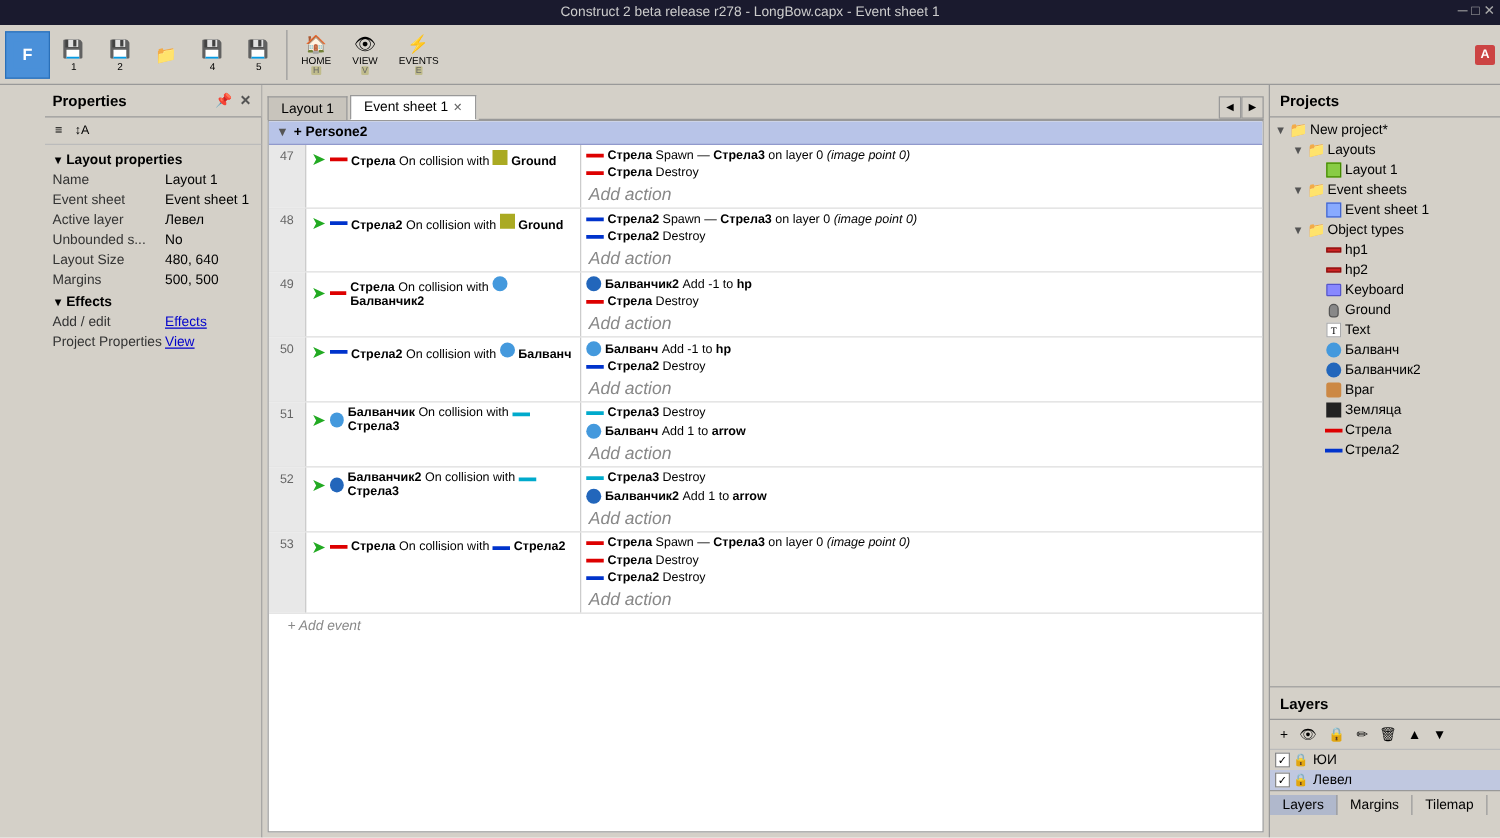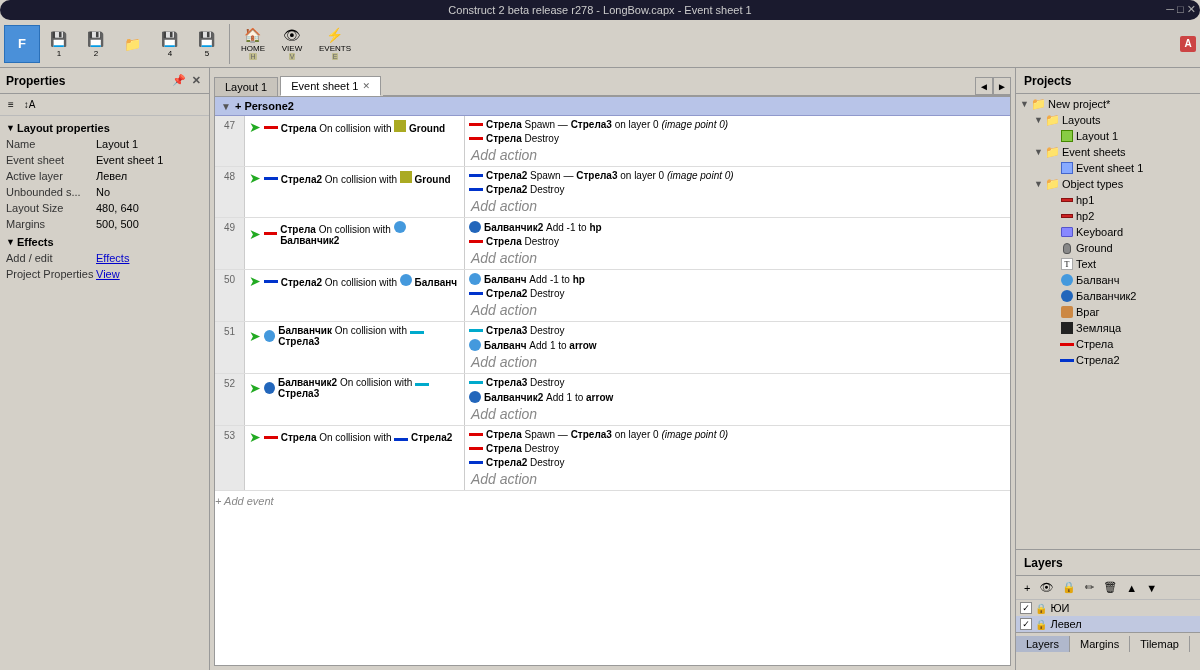--- a/index.html
+++ b/index.html
@@ -1,34 +1,34 @@
 <!DOCTYPE html>
 <html><head>
   <meta charset="utf-8">
   <style>
     * { box-sizing: border-box; margin: 0; padding: 0; }
     body { font-family: 'Segoe UI', Tahoma, Geneva, Verdana, sans-serif; font-size: 11px; background: #d4d0c8; color: #000; overflow: hidden; width: 1200px; height: 670px; }
 
     
-    .title-bar { background: #1a1a2e; color: #ccc; text-align: center; font-size: 11px; padding: 3px; position: relative; height: 20px; line-height: 14px; border-radius: 10px; }
+    .title-bar { background: #1a1a2e; color: #ccc; text-align: center; font-size: 11px; padding: 3px; position: relative; height: 20px; line-height: 14px; }
 
     
     .toolbar { background: #d4d0c8; border-bottom: 1px solid #999; height: 48px; display: flex; align-items: center; padding: 2px 4px; gap: 2px; }
     .toolbar-group { display: flex; align-items: center; gap: 1px; border-right: 1px solid #999; padding-right: 4px; margin-right: 2px; height: 40px; }
     .tb-btn { background: #d4d0c8; border: 1px solid transparent; padding: 2px 6px; cursor: pointer; display: flex; flex-direction: column; align-items: center; justify-content: center; font-size: 9px; height: 38px; min-width: 36px; }
     .tb-btn.active { background: #4a90d9; color: white; border: 1px solid #2a70b9; }
     .tb-icon { width: 20px; height: 20px; display: flex; align-items: center; justify-content: center; font-size: 14px; }
     .tb-label { font-size: 8px; margin-top: 1px; }
     .tb-hotkey { font-size: 7px; color: #666; background: #c0bc8c; padding: 0 1px; border-radius: 1px; }
 
     
     .main-layout { display: flex; height: calc(670px - 68px); }
 
     
-    .left-panel { width: 210px; background: #d4d0c8; border-right: 1px solid #999; display: flex; flex-direction: column; flex-shrink: 0; }
+    .left-panel { width: 210px; background: #d4d0c8; border-right: 1px solid #999; display: flex; flex-direction: column; flex-shrink: 0; padding-left: 36px; }
     .panel-header { background: #d4d0c8; padding: 4px 6px; font-weight: bold; font-size: 12px; display: flex; align-items: center; justify-content: space-between; border-bottom: 1px solid #999; height: 26px; }
     .panel-header-icons { display: flex; gap: 2px; }
     .panel-icon-btn { cursor: pointer; color: #555; font-size: 11px; padding: 1px 2px; }
 
     
     .props-toolbar { display: flex; gap: 2px; padding: 2px 4px; border-bottom: 1px solid #bbb; height: 22px; align-items: center; }
     .props-tb-btn { background: #d4d0c8; border: 1px solid transparent; cursor: pointer; padding: 1px 3px; font-size: 10px; }
 
     .properties-content { flex: 1; overflow-y: auto; padding: 2px; }
     .section-header { display: flex; align-items: center; gap: 2px; padding: 2px 4px; font-weight: bold; font-size: 11px; cursor: pointer; margin-top: 2px; }
@@ -100,21 +100,21 @@
 
     .hp1-icon { display: inline-block; width: 12px; height: 4px; background: #cc2222; border: 1px solid #881111; }
     .hp2-icon { display: inline-block; width: 12px; height: 4px; background: #cc2222; border: 1px solid #881111; }
     .keyboard-icon { display: inline-block; width: 12px; height: 10px; background: #8888ff; border: 1px solid #5555cc; border-radius: 1px; }
     .mouse-icon { display: inline-block; width: 8px; height: 11px; background: #888; border-radius: 4px 4px 3px 3px; border: 1px solid #555; }
     .text-icon { display: inline-block; width: 12px; height: 12px; background: white; border: 1px solid #aaa; text-align: center; font-size: 8px; line-height: 12px; font-family: serif; color: #000; }
     .vrag-icon { display: inline-block; width: 12px; height: 12px; background: #cc8844; border-radius: 2px; }
     .zemlya-icon { display: inline-block; width: 12px; height: 12px; background: #222; }
 
     .event-content-inner { min-height: 100%; position: relative; }
-    .add-event-row { padding: 4px 0; color: #888; font-size: 11px; cursor: pointer; font-style: italic; }
+    .add-event-row { padding: 4px 15px; color: #888; font-size: 11px; cursor: pointer; font-style: italic; }
 
     .a-icon { display: inline-block; width: 16px; height: 16px; background: #cc4444; color: white; font-size: 10px; font-weight: bold; text-align: center; line-height: 16px; border-radius: 2px; }
 
     .strelka-red { display: inline-block; width: 14px; height: 3px; background: #dd0000; }
     .strelka-blue { display: inline-block; width: 14px; height: 3px; background: #0033cc; }
 
     .balvan-blue-circle { display: inline-block; width: 12px; height: 12px; background: #4499dd; border-radius: 50%; }
     .balvan2-blue-circle { display: inline-block; width: 12px; height: 12px; background: #2266bb; border-radius: 50%; }
 
     .ground-yellow { display: inline-block; width: 12px; height: 12px; background: #aaaa22; }

